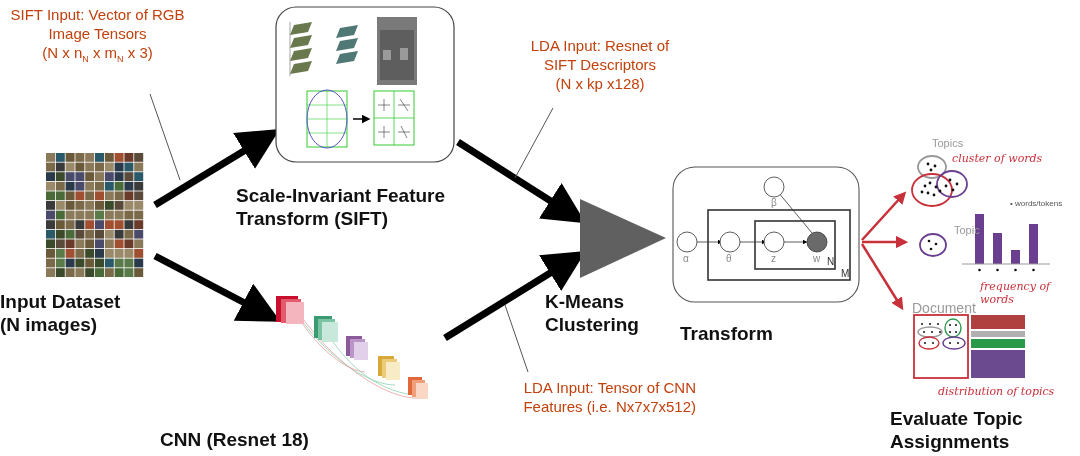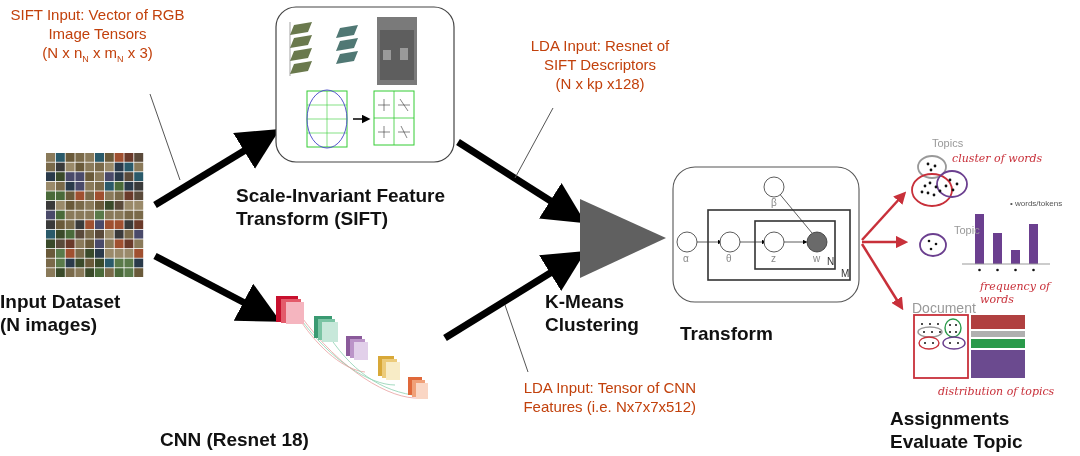--- a/index.html
+++ b/index.html
@@ -362,22 +362,22 @@
 </div>
 <div class="abs title" style="left:160px;top:392px;width:200px;margin-top:36px;">CNN (Resnet 18)</div>
 <div class="abs title" style="left:545px;top:290px;width:130px;">
   <div>K-Means</div>
   <div>Clustering</div>
 </div>
 <div class="abs title" style="left:680px;top:322px;width:170px;">
   <div>Transform</div>
 </div>
 <div class="abs title" style="left:890px;top:407px;width:190px;">
+  <div>Evaluate Topic</div>
   <div>Assignments</div>
-  <div>Evaluate Topic</div>
 </div>
 
 <div class="abs small" style="left:683px;top:253px;">α</div>
 <div class="abs small" style="left:726px;top:253px;">θ</div>
 <div class="abs small" style="left:771px;top:253px;">z</div>
 <div class="abs small" style="left:813px;top:253px;">w</div>
 <div class="abs small" style="left:771px;top:197px;">β</div>
 <div class="abs small" style="left:827px;top:256px;color:#333;">N</div>
 <div class="abs small" style="left:841px;top:268px;color:#333;">M</div>
 

